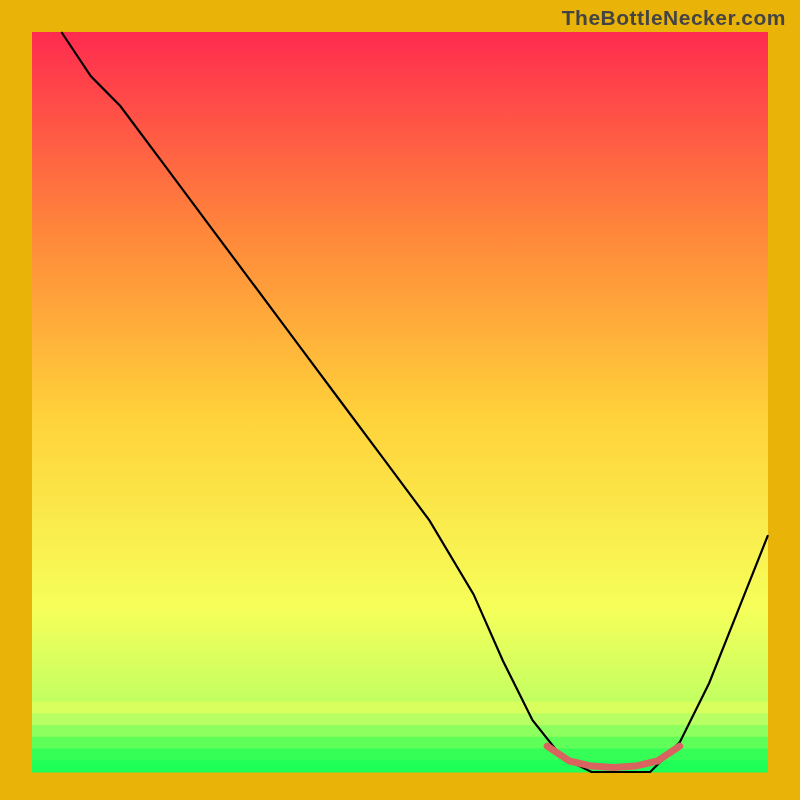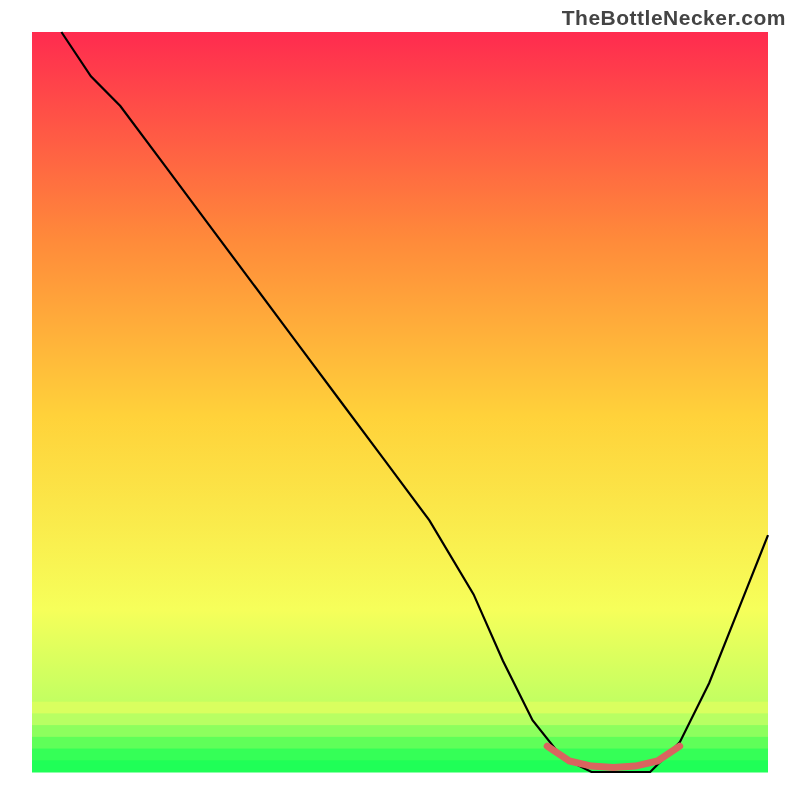--- a/index.html
+++ b/index.html
@@ -8,21 +8,21 @@
     width: 800px;
     height: 800px;
     background: #000;
     overflow: hidden;
     font-family: Arial, Helvetica, sans-serif;
   }
   .stage {
     position: relative;
     width: 800px;
     height: 800px;
-    background: #ffffff;
+    background: #eab308;
   }
   .watermark {
     position: absolute;
     top: 6px;
     right: 14px;
     color: #444;
     font-size: 21px;
     font-weight: 600;
     letter-spacing: 0.5px;
     z-index: 5;

